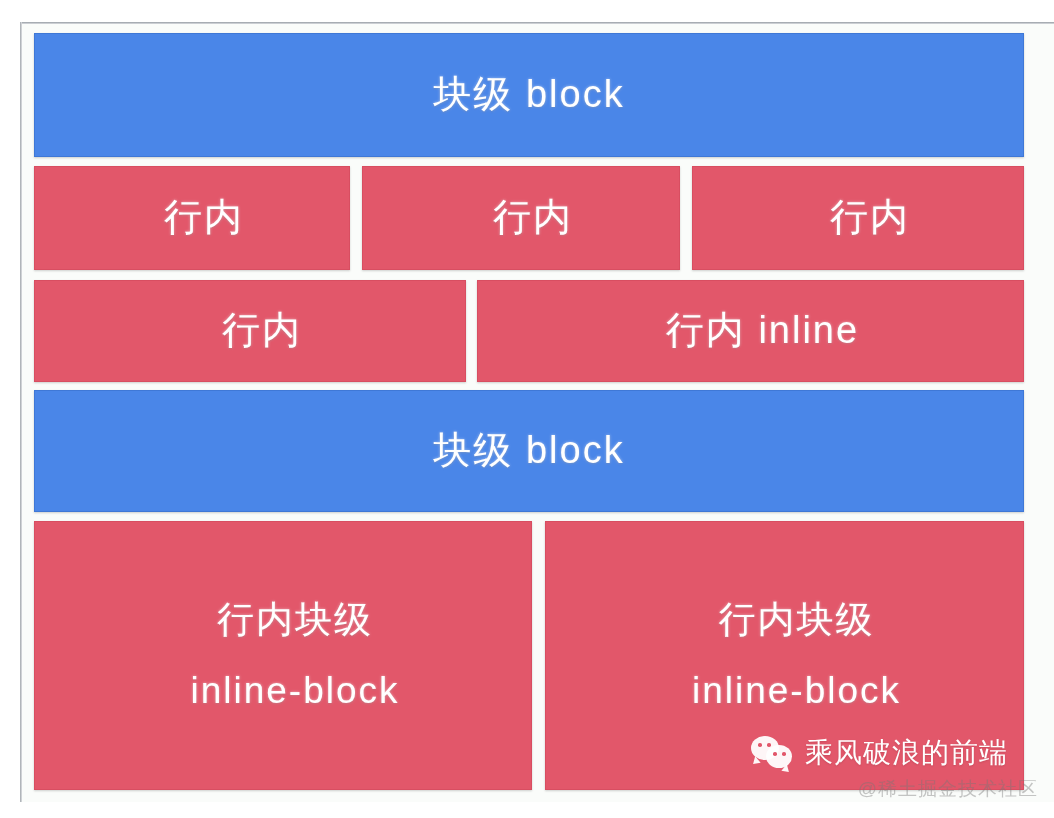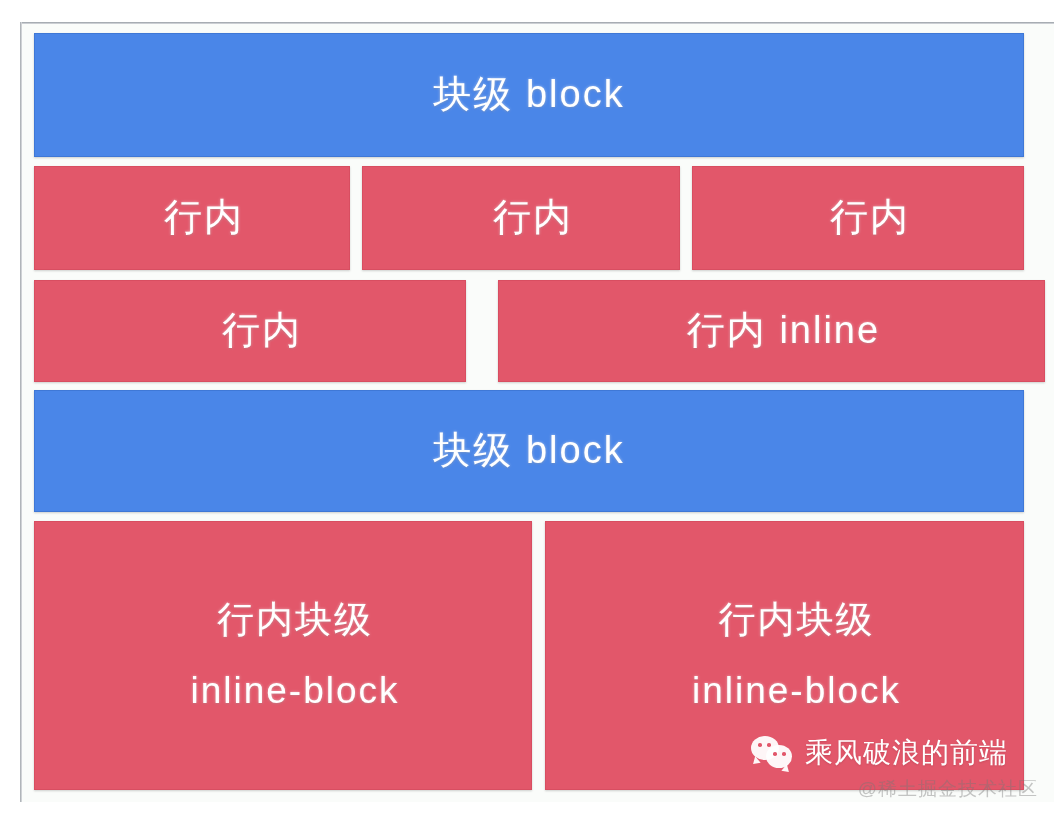--- a/index.html
+++ b/index.html
@@ -199,21 +199,21 @@
   <div class="box red" style="left:362px; top:166px; width:318px; height:104px;">
     <span class="box-label cjk">行内</span>
   </div>
   <div class="box red" style="left:692px; top:166px; width:332px; height:104px;">
     <span class="box-label cjk">行内</span>
   </div>
 
   <div class="box red" style="left:34px; top:280px; width:432px; height:102px;">
     <span class="box-label cjk">行内</span>
   </div>
-  <div class="box red" style="left:498px; top:280px; width:547px; height:102px;">
+  <div class="box red" style="left:477px; top:280px; width:547px; height:102px;">
     <span class="box-label cjk">行内  inline</span>
   </div>
 
   <div class="box blue" style="left:34px; top:390px; width:990px; height:122px;">
     <span class="box-label cjk">块级  block</span>
   </div>
 
   <div class="box red" style="left:34px; top:521px; width:498px; height:269px;">
     <span class="box-label two-line cjk">行内块级
 inline-block</span>

